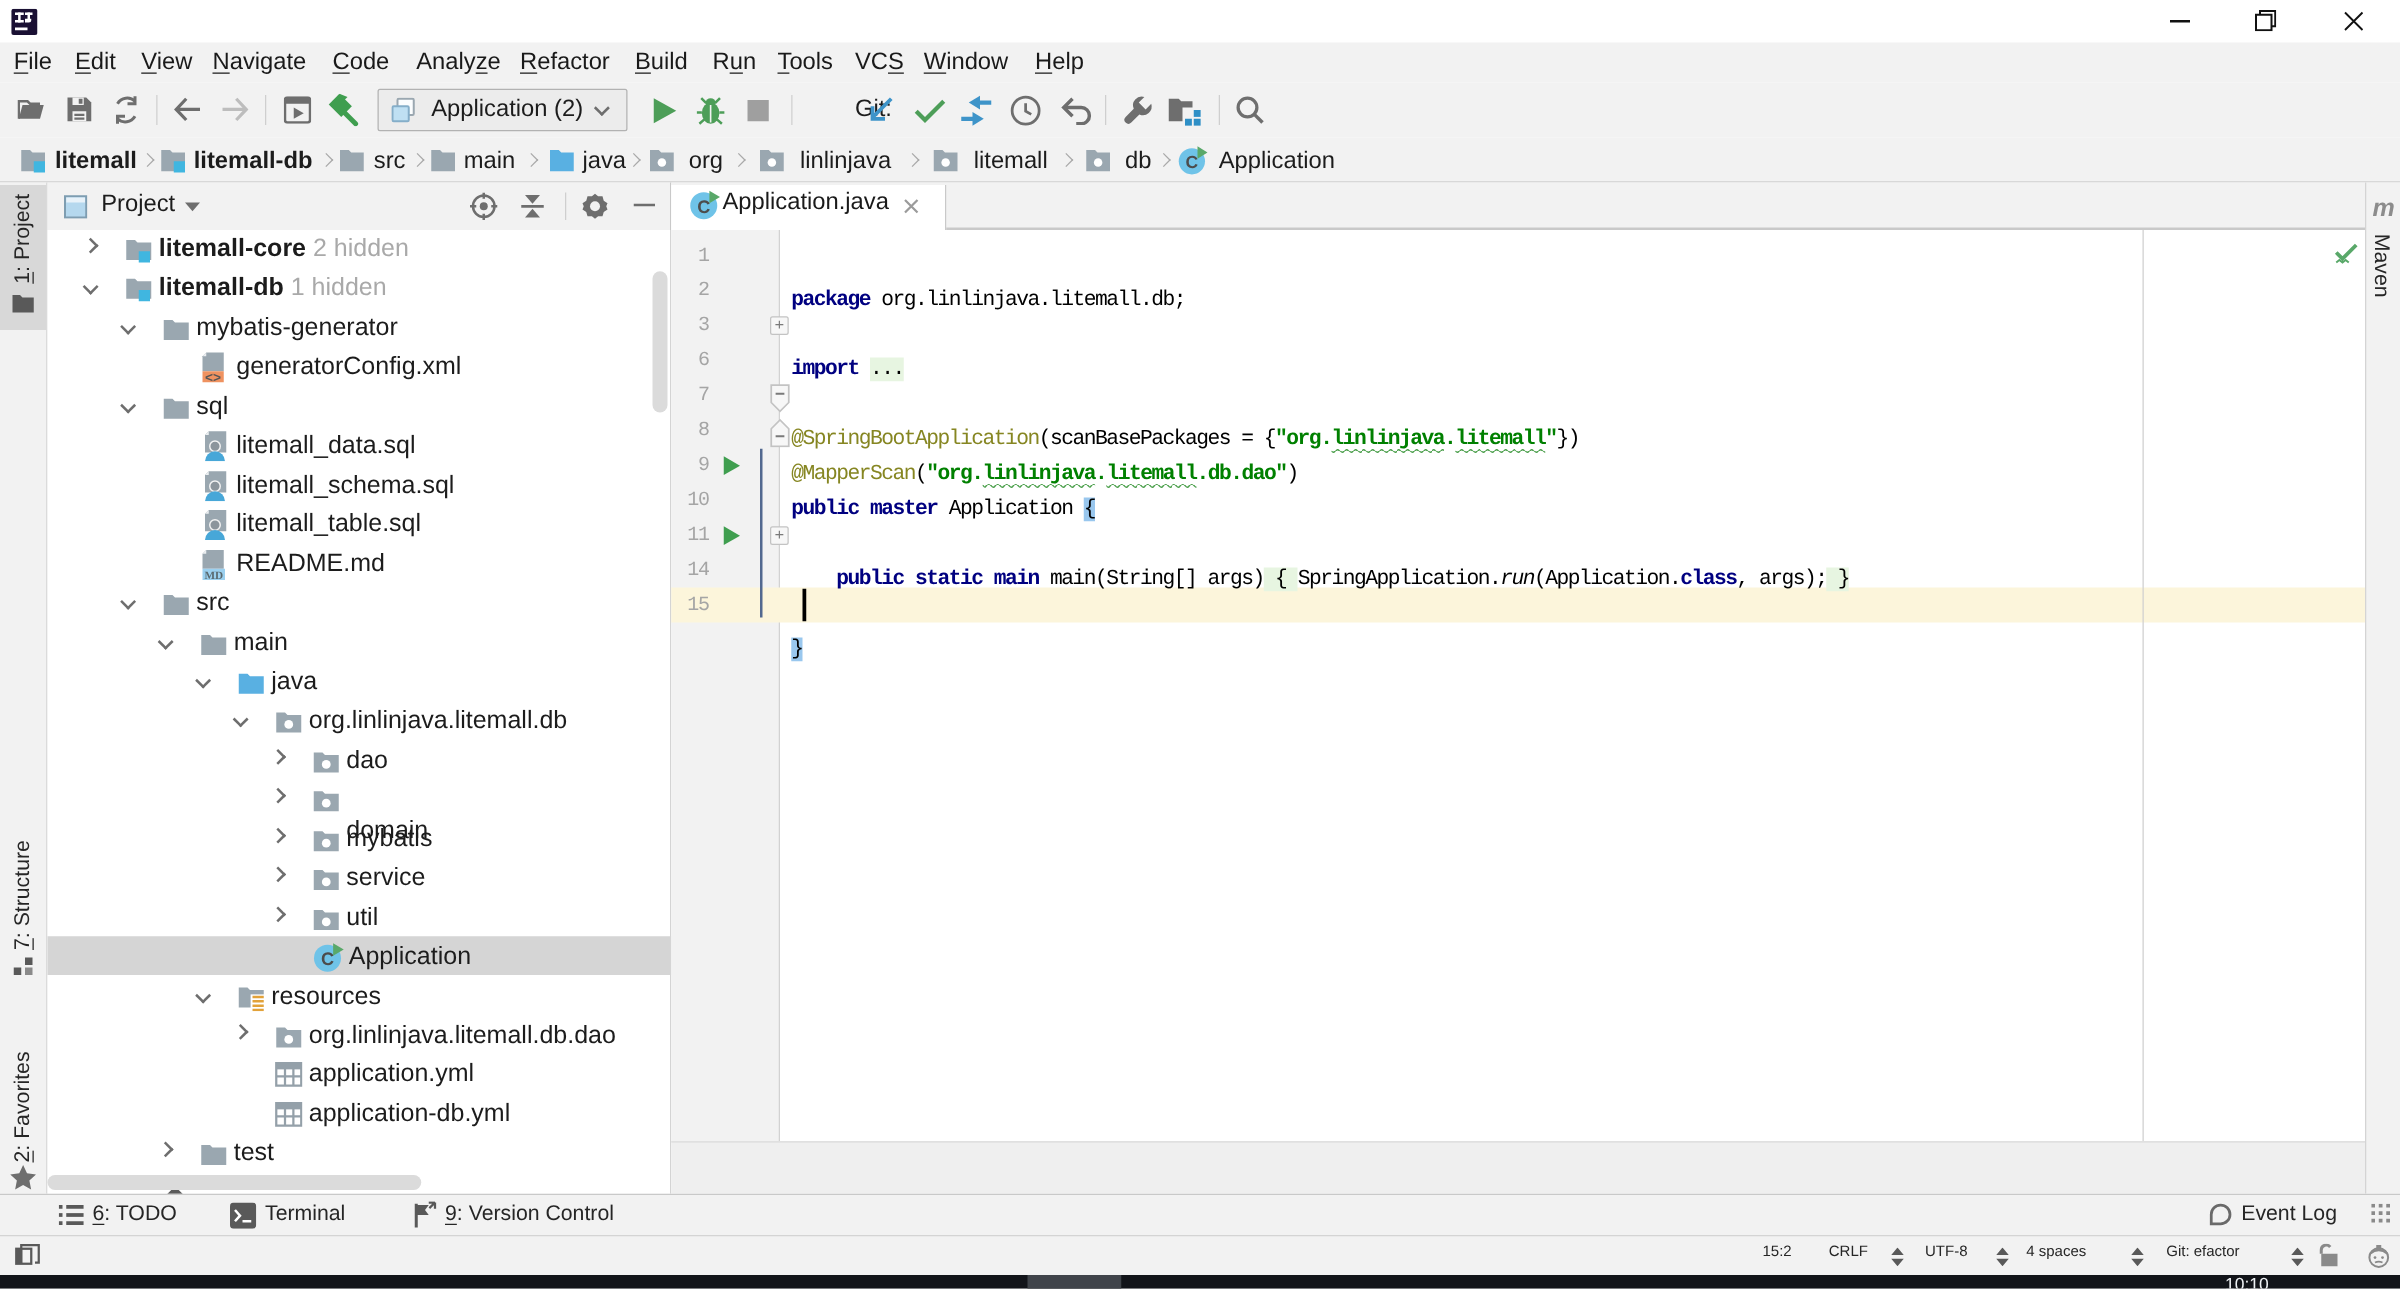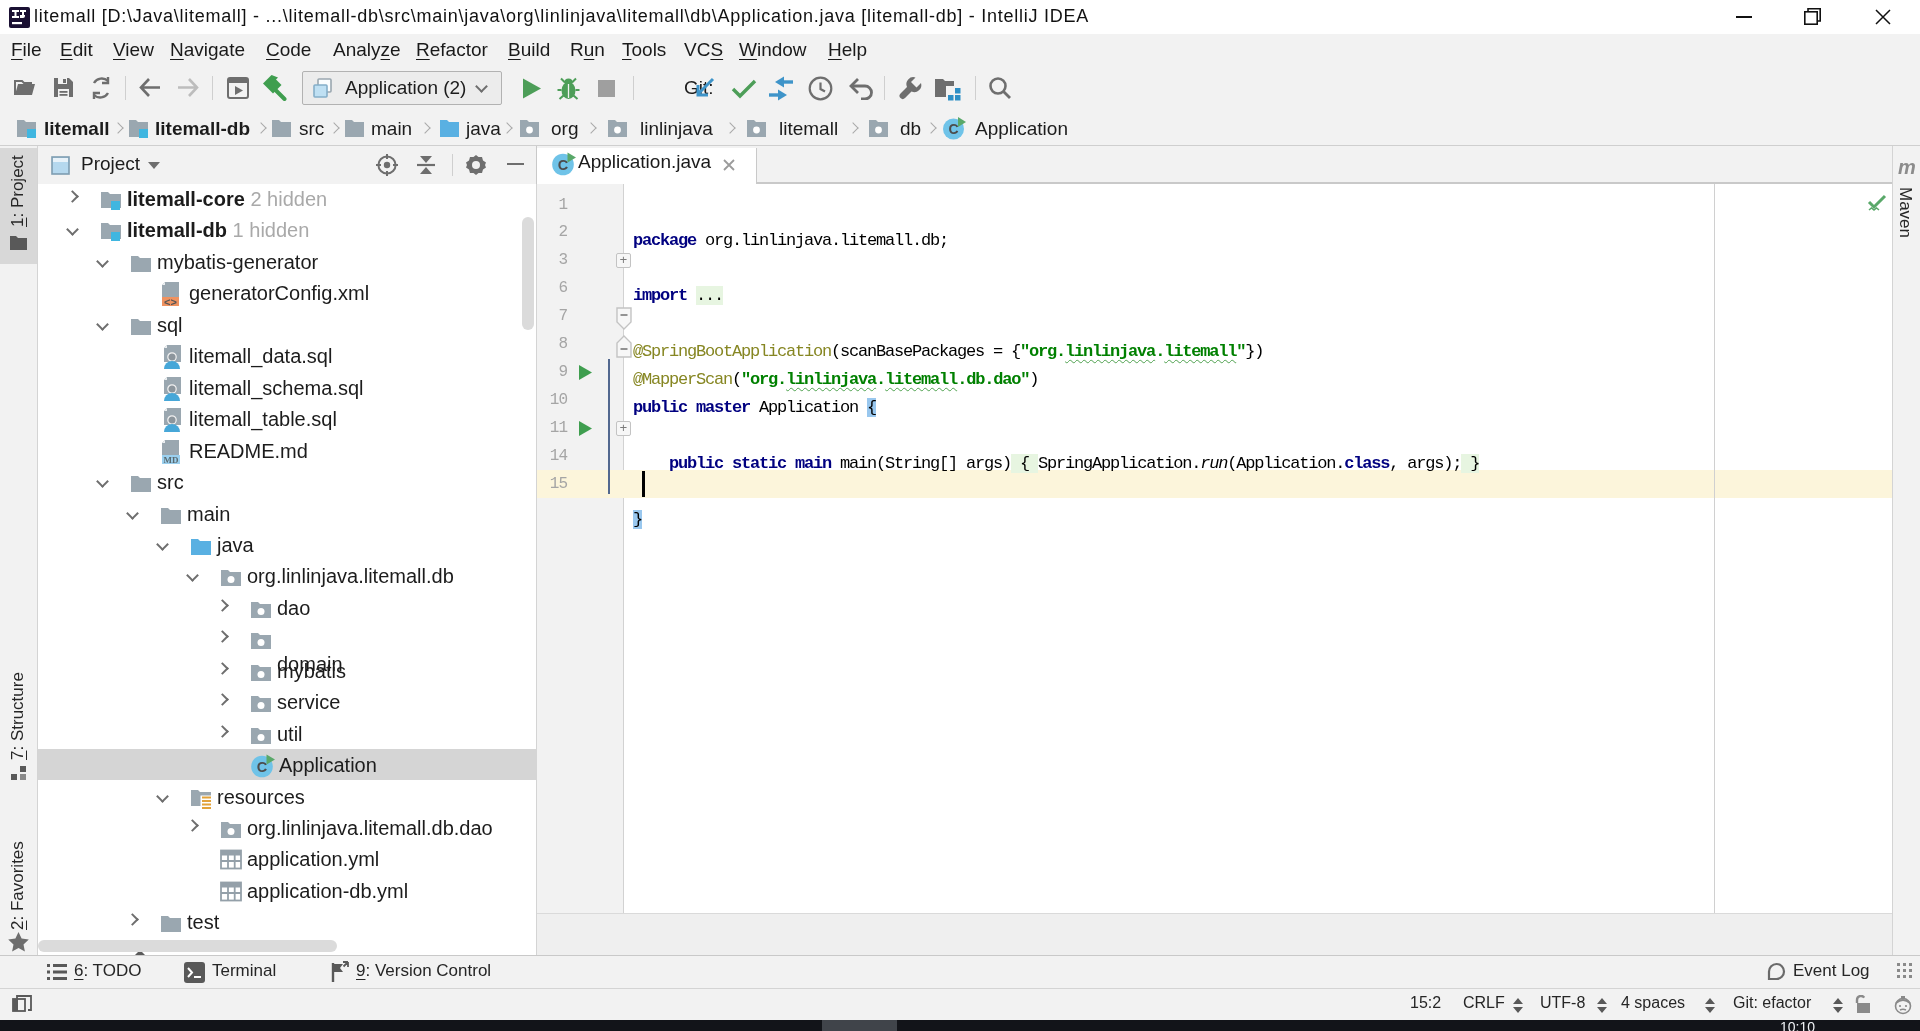--- a/index.html
+++ b/index.html
@@ -13,21 +13,21 @@
   #breadcrumb { left:0; top:110px; width:1920px; height:36px; background:#f2f2f2; border-bottom:1px solid #cfcfcf; }
   #leftbar { left:0; top:146px; width:38px; height:809px; background:#f2f2f2; border-right:1px solid #d4d4d4; }
   #rightbar { left:1892px; top:146px; width:28px; height:809px; background:#f2f2f2; border-left:1px solid #d4d4d4; }
   #projheader { left:38px; top:146px; width:499px; height:38px; background:#f2f2f2; border-right:1px solid #c9c9c9; }
   #projtree { left:38px; top:184px; width:499px; height:771px; background:#ffffff; border-right:1px solid #d4d4d4; font-size:20px; color:#1c1c1c; }
   #tabstrip { left:537px; top:146px; width:1355px; height:38px; background:#f2f2f2; }
   #gutter { left:537px; top:184px; width:87px; height:729px; background:#f2f2f2; border-right:1px solid #d2d2d2; }
   #codearea { left:625px; top:184px; width:1267px; height:729px; background:#ffffff; }
   #belowedit { left:537px; top:913px; width:1355px; height:42px; background:#efefef; border-top:1px solid #dadada; }
   #bottombar { left:0; top:955px; width:1920px; height:33px; background:#f2f2f2; border-top:1px solid #c9c9c9; font-size:17px; color:#262626;text-decoration:underline; }
-  #statusbar { left:0; top:988px; width:1920px; height:32px; background:#f2f2f2; border-top:1px solid #d4d4d4; font-size:16px; color:#262626;padding-left:26px; }
+  #statusbar { left:0; top:988px; width:1920px; height:32px; background:#f2f2f2; border-top:1px solid #d4d4d4; font-size:12px; color:#262626;padding-left:26px; }
   #taskbar { left:0; top:1020px; width:1920px; height:11px; background:#121419; }
   .menuitem { position:absolute; top:5px; }
   .u { text-decoration:underline; text-underline-offset:3px; }
   .sep { position:absolute; width:1px; background:#cfcfcf; }
   .chev { position:absolute; width:9px; height:9px; border-right:2.4px solid #6e6e6e; border-bottom:2.4px solid #6e6e6e; }
   .chev.closed { transform:rotate(-45deg); }
   .chev.open { transform:rotate(45deg); }
   .bc { border-color:#a9a9a9 !important; border-width:1.8px !important; width:8px !important; height:8px !important; }
   .vtext { position:absolute; white-space:nowrap; font-size:17px; color:#262626; }
   .gray { color:#a9a9a9; }
@@ -51,21 +51,20 @@
   <svg class="abs" style="left:9px;top:7px" width="21" height="21" viewBox="0 0 21 21">
     <rect x="0" y="0" width="21" height="21" rx="2" fill="#1a1033"></rect>
     <rect x="3" y="3" width="7" height="2" fill="#fff"></rect>
       <rect x="5.5" y="3" width="2" height="8" fill="#fff"></rect>
       <rect x="3" y="9" width="7" height="2" fill="#fff"></rect>
     <rect x="11" y="3" width="6" height="2" fill="#fff"></rect>
       <rect x="13" y="3" width="2" height="7" fill="#fff"></rect>
       <path d="M11 8 v3 h3 a2 2 0 0 0 2-2 v-1 z" fill="#fff"></path>
     <rect x="3" y="15" width="10" height="2.2" fill="#fff"></rect>
   </svg>
-  <div class="abs" style="left:34px;top:6px;font-size:18px;letter-spacing:0.75px;color:#111;">litemall [D:\Java\litemall] - ...\litemall-db\src\main\java\org\linlinjava\litemall\db\Application.java [litemall-db] - IntelliJ IDEA</div>
   <div class="abs" style="left:1736px;top:16px;width:16px;height:1.6px;background:#111;"></div>
   <svg class="abs" style="left:1804px;top:8px" width="17" height="17" viewBox="0 0 17 17">
     <rect x="0.8" y="3.8" width="12.4" height="12.4" fill="none" stroke="#111" stroke-width="1.6"></rect>
     <path d="M4 3.8 V0.8 H16.2 V13 H13.2" fill="none" stroke="#111" stroke-width="1.6"></path>
   </svg>
   <svg class="abs" style="left:1875px;top:9px" width="16" height="16" viewBox="0 0 16 16">
     <path d="M1 1 L15 15 M15 1 L1 15" stroke="#111" stroke-width="1.5"></path>
   </svg>
 </div>
 

